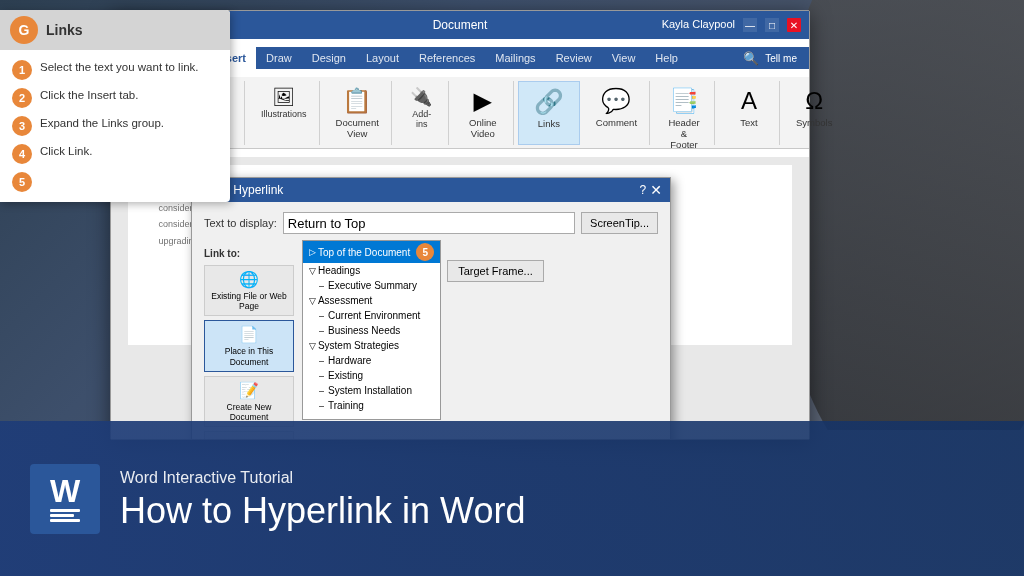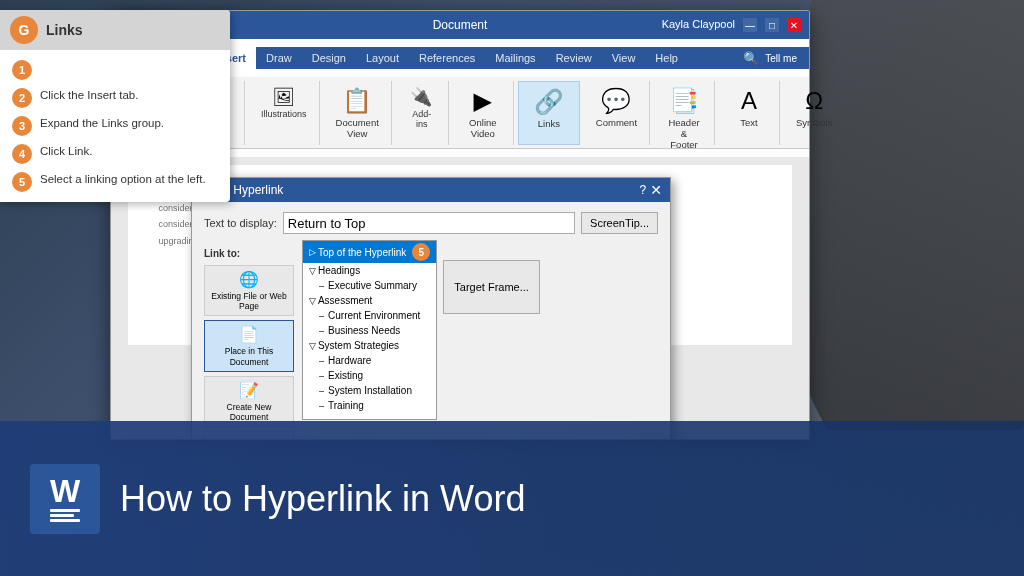--- a/index.html
+++ b/index.html
@@ -337,21 +337,21 @@
     }
     .place-item.selected { background: #0078d4; color: white; }
     .place-item-indent1 { padding-left: 16px; }
     .dialog-right-btns {
       display: flex;
       flex-direction: column;
       gap: 4px;
       padding-top: 20px;
     }
     .dialog-side-btn {
-      padding: 20px 10px;
+      padding: 4px 10px;
       font-size: 11px;
       background: #e8e8e8;
       border: 1px solid #aaa;
       cursor: pointer;
       white-space: nowrap;
     }
 
     
     .step-badge {
       display: inline-flex;
@@ -510,20 +510,21 @@
     <div class="links-panel-logo">
       <span>G</span>
     </div>
     <span>Links</span>
   </div>
   <div class="links-panel-steps">
     <div class="step-row">
       <div class="step-num step-num-1">
         <span>1</span>
       </div>
+      <span class="step-text">Select the text you want to link.</span>
     </div>
     <div class="step-row">
       <div class="step-num step-num-2">
         <span>2</span>
       </div>
       <span class="step-text">Click the Insert tab.</span>
     </div>
     <div class="step-row">
       <div class="step-num step-num-3">
         <span>3</span>
@@ -533,21 +534,20 @@
     <div class="step-row">
       <div class="step-num step-num-4">
         <span>4</span>
       </div>
       <span class="step-text">Click Link.</span>
     </div>
     <div class="step-row">
       <div class="step-num step-num-5">
         <span>5</span>
       </div>
-      <span class="step-text">Select a linking option at the left.</span>
     </div>
   </div>
 </div>
 
 <div class="monitor-area">
   <div class="word-window">
 
     <div class="title-bar" style="position:relative;">
       <div class="title-bar-left">
         <div class="autosave-area">
@@ -730,21 +730,21 @@
                   <span class="btn-label">E-mail Address</span>
                 </button>
               </div>
 
               <div class="place-panel">
                 <div style="display:flex; gap:6px;">
                   <div class="place-list">
 
                     <div class="place-item selected">
                       <span style="font-size:9px;">▷</span>
-                      <span>Top of the Hyperlink</span>
+                      <span>Top of the Document</span>
                       <span class="step-badge">5</span>
                     </div>
 
                     <div class="place-item">
                       <span style="font-size:9px;">▽</span>
                       <span>Headings</span>
                     </div>
                     <div class="place-item place-item-indent1">
                       <span style="font-size:9px; margin-right:2px;">–</span>
                       <span>Executive Summary</span>
@@ -807,15 +807,16 @@
     <div class="word-logo-inner">
       <div class="word-w">W</div>
       <div class="word-lines">
         <div class="word-line" style="width:30px;"></div>
         <div class="word-line" style="width:24px;"></div>
         <div class="word-line" style="width:30px;"></div>
       </div>
     </div>
   </div>
   <div class="bottom-text">
+    <div class="bottom-subtitle">Word Interactive Tutorial</div>
     <div class="bottom-title">How to Hyperlink in Word</div>
   </div>
 </div>
 
 </body></html>

